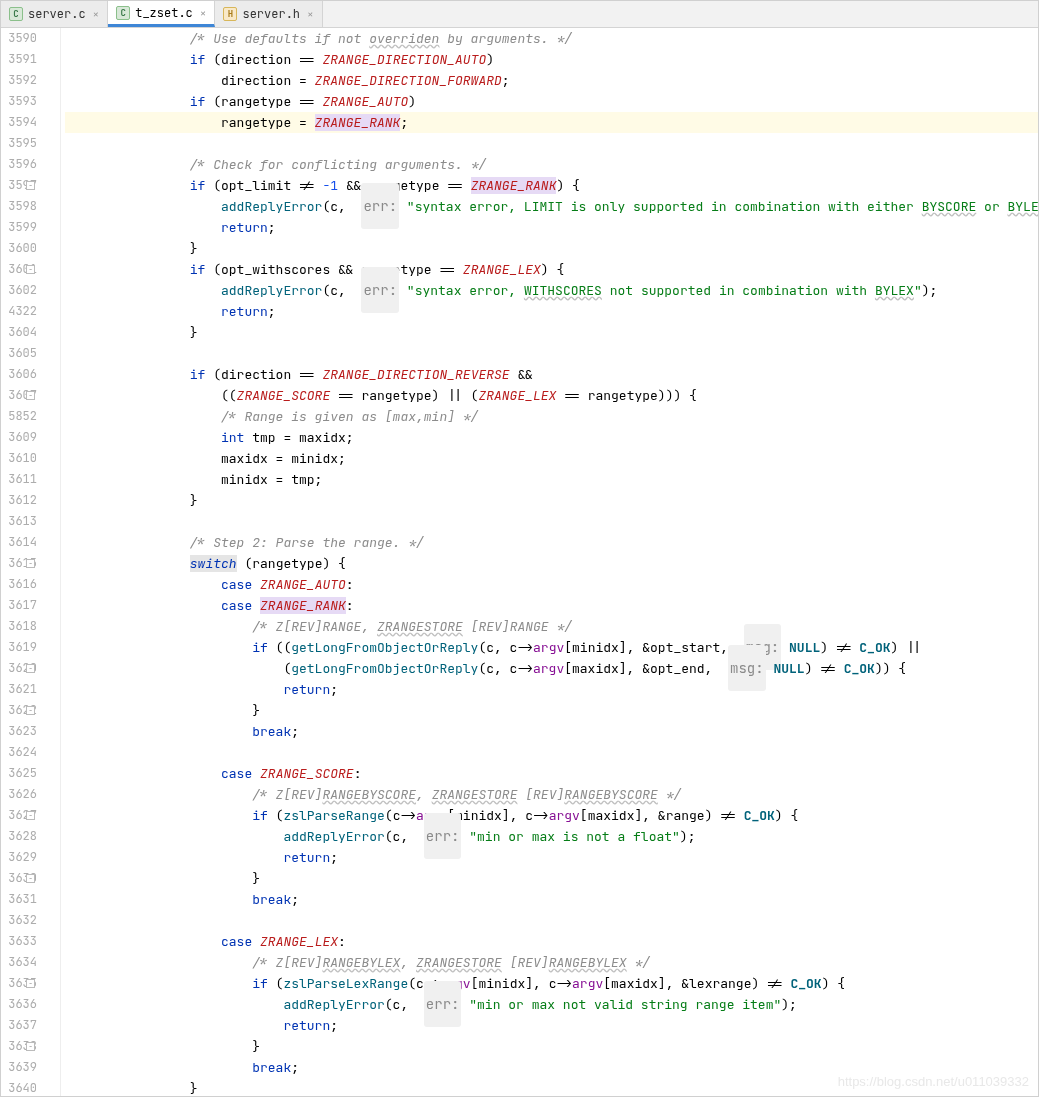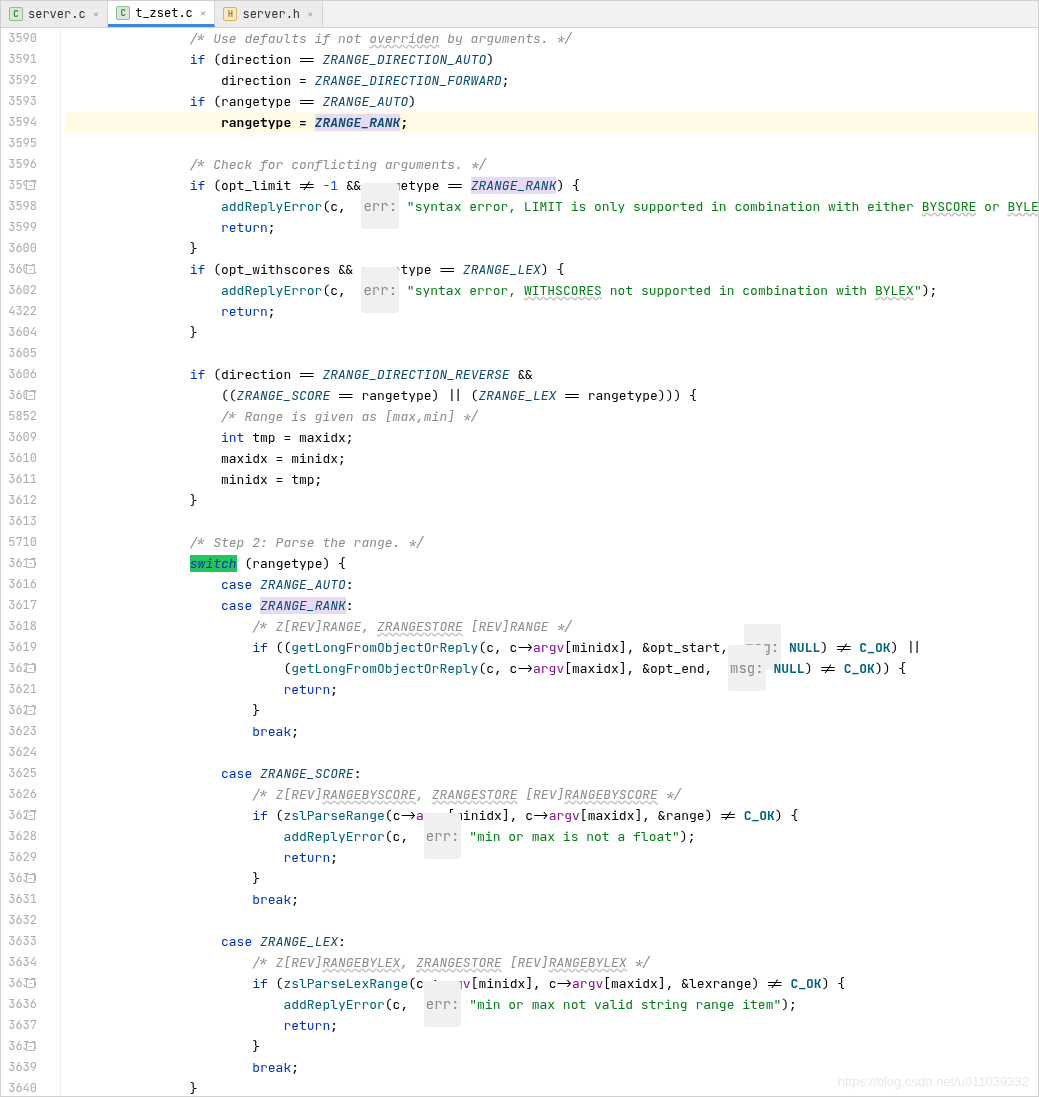--- a/index.html
+++ b/index.html
@@ -97,35 +97,34 @@
     padding-left: 4px;
     white-space: pre;
     overflow: hidden;
   }
   .code .line {
     height: 21px;
     line-height: 21px;
   }
   .code .line.hl {
     background: #fffbe6;
-    font-weight: bold;
   }
   .comment { color: #8c8c8c; font-style: italic; }
   .kw { color: #0033b3; }
   .kwi { color: #0033b3; font-style: italic;}
-  .enum { color: #0c4a6e; font-style: italic; text-align: center; }
+  .enum { color: #b91c1c; font-style: italic; text-align: center; }
   .str { color: #067d17; }
   .num { color: #1750eb; }
   .fn { color: #00627a; }
   .field { color: #871094; }
   .arg { color: #8a8a8a; font-size:14px; background:#f0f0f0; padding:14px 2px; border-radius:3px; font-style:normal;}
   .macro { color: #00627a; font-weight:bold;}
   .uline { text-decoration: underline wavy #c0c0c0; text-decoration-skip-ink: none;}
   .hlword { background: #e6daf5; }
-  .hlword2 { background: #22c55e; margin-top: 28px; }
+  .hlword2 { background: #e5e5e5; margin-top: 28px; }
   .watermark {
     position: absolute;
     right: 10px;
     bottom: 8px;
     color: #e8e8e8;
     font-size: 13px;
     font-family: Arial, sans-serif;
     pointer-events: none;
   }
 </style>
@@ -169,21 +168,21 @@
         <div class="ln">3604</div>
         <div class="ln">3605</div>
         <div class="ln">3606</div>
         <div class="ln">3607<div class="fold">−</div></div>
         <div class="ln">5852</div>
         <div class="ln">3609</div>
         <div class="ln">3610</div>
         <div class="ln">3611</div>
         <div class="ln">3612</div>
         <div class="ln">3613</div>
-        <div class="ln">5710</div>
+        <div class="ln">3614</div>
         <div class="ln">3615<div class="fold">−</div></div>
         <div class="ln">3616</div>
         <div class="ln">3617</div>
         <div class="ln">3618</div>
         <div class="ln">3619</div>
         <div class="ln">3620<div class="fold">−</div></div>
         <div class="ln">3621</div>
         <div class="ln">3622<div class="fold">−</div></div>
         <div class="ln">3623</div>
         <div class="ln">3624</div>

